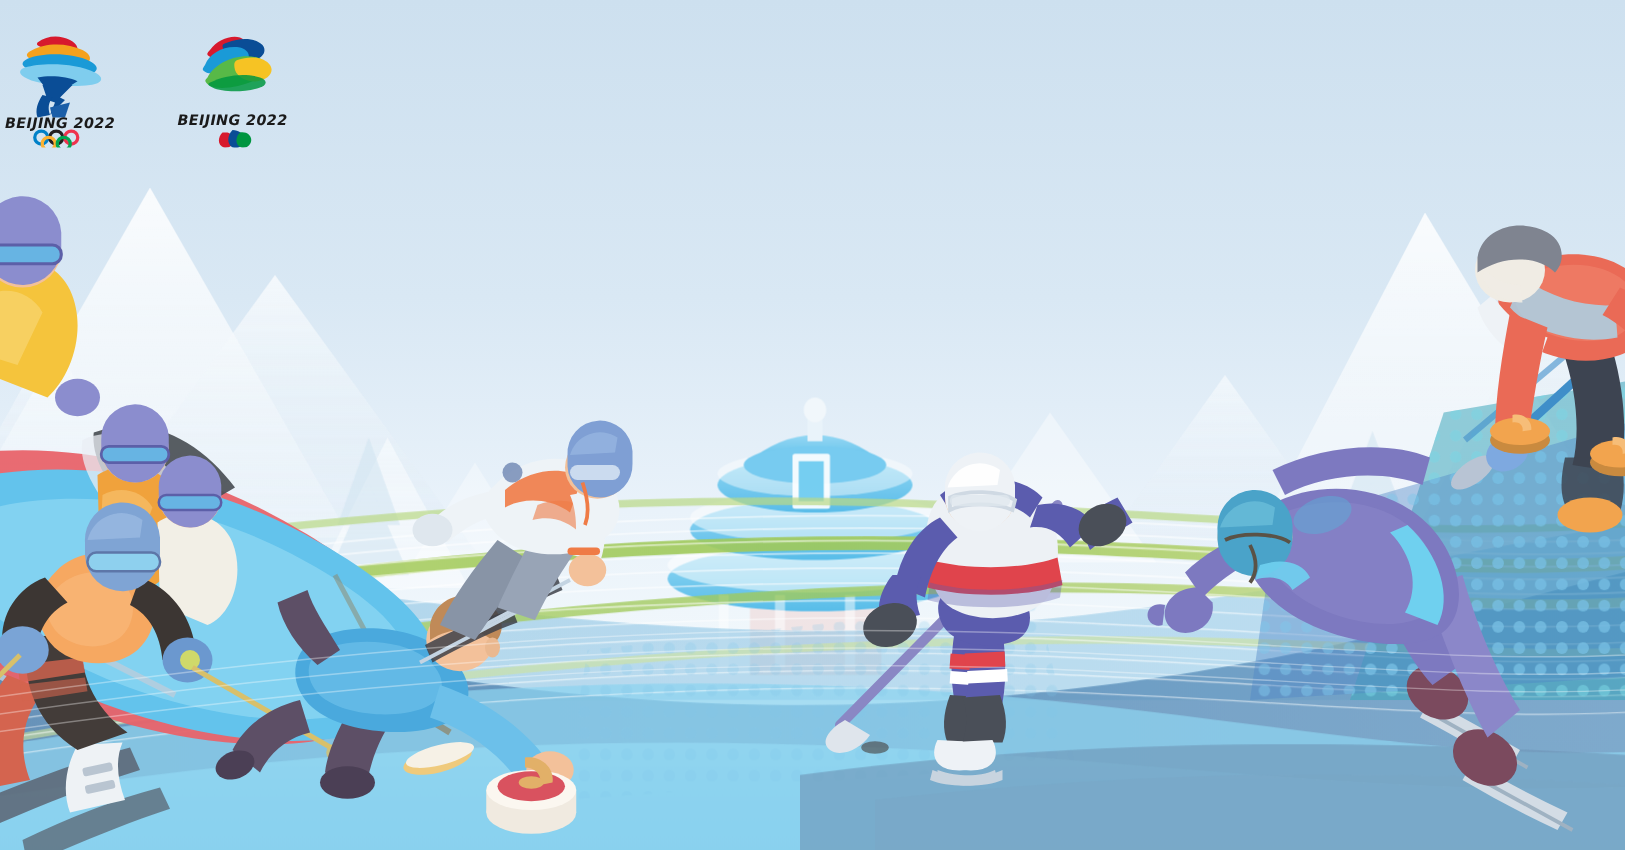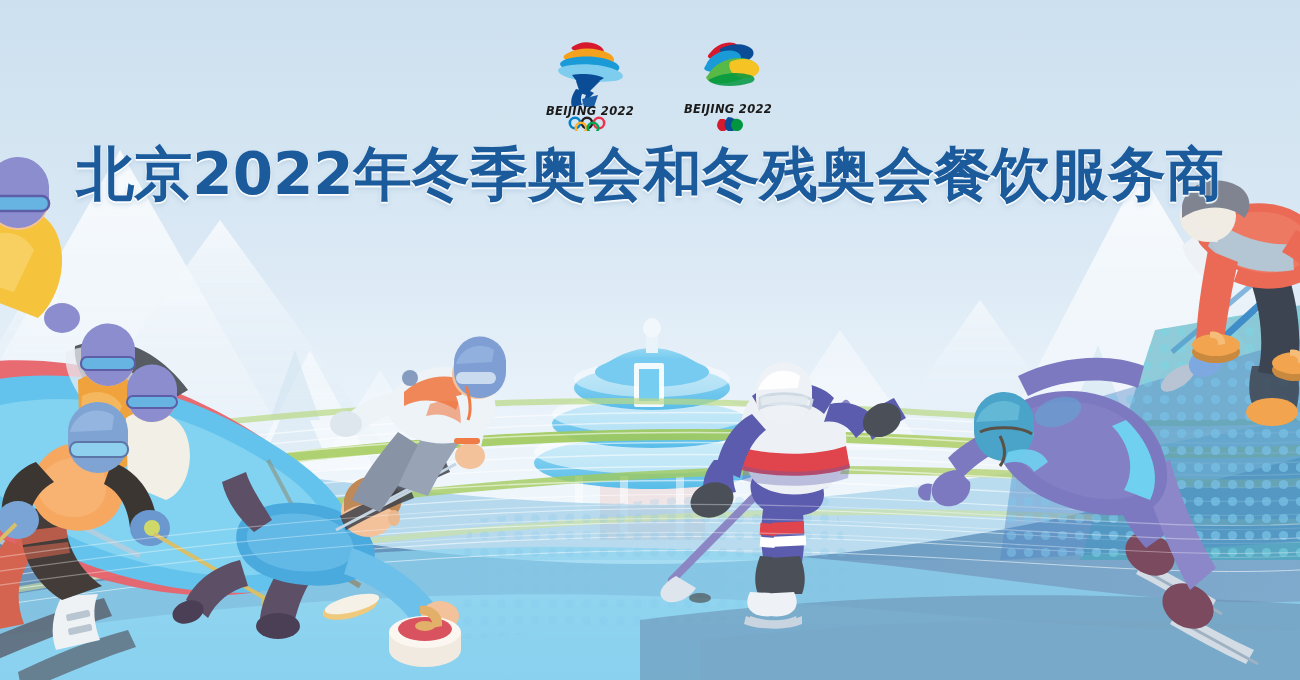--- a/index.html
+++ b/index.html
@@ -14,27 +14,25 @@
     height:680px;
     overflow:hidden;
     background:linear-gradient(180deg,#cfe1f0 0%, #d5e5f2 28%, #e2eef7 48%, #eaf3fa 62%, #f2f8fc 72%);
   }
   .layer{ position:absolute; inset:0; }
   .svgfull{ position:absolute; left:0; top:0; width:1300px; height:680px; display:block; }
 
   
   #emblems{
     position:absolute;
-    left:0; right:0; top:33px;
+    left:0; right:0; top:20px;
     display:flex;
-    justify-content:center;
     align-items:flex-start;
     gap:42px;
     z-index:40;
-    padding-left:17px;
   }
   .emblem{ width:96px; }
   .emblem svg{ display:block; }
 
   
   #title-wrap{
     position:absolute;
     left:0; right:0; top:143px;
     text-align:center;
     z-index:45;
@@ -539,17 +537,14 @@
         </g>
         <g>
           <path d="M40,86 C36,90 36,96 41,98 C45,99 49,96 49,92 C49,89 47,87 44,86 Z" fill="#d7192d"></path>
           <path d="M48,84 C44,88 43,95 48,98 C53,100 57,96 57,91 C57,87 53,84 48,84 Z" fill="#0a4d96"></path>
           <path d="M54,86 C50,90 50,96 55,98 C59,99 63,96 63,92 C63,88 59,85 54,86 Z" fill="#009640"></path>
         </g>
       </svg>
     </div>
   </div>
 
-  <div id="title-wrap">
-    <h1 id="page-title">北京2022年冬季奥会和冬残奥会餐饮服务商</h1>
-  </div>
 
 </div>
 
 </body></html>

